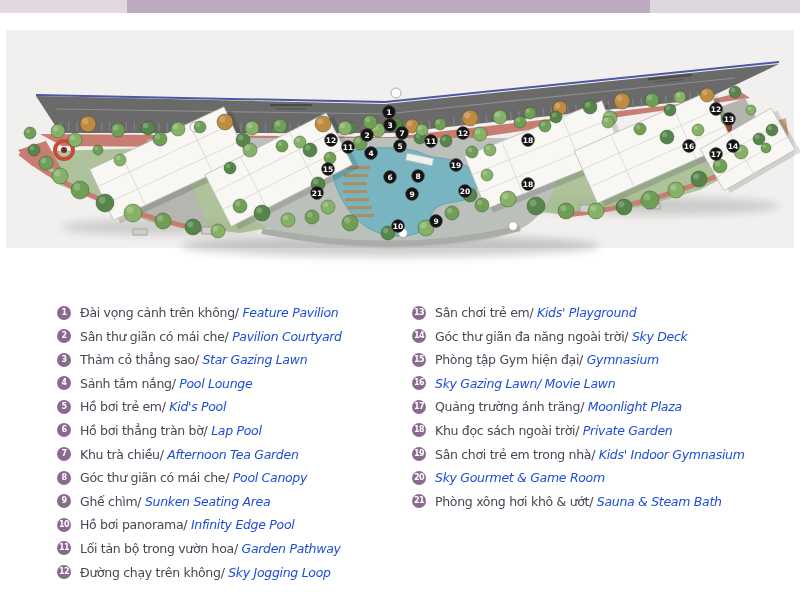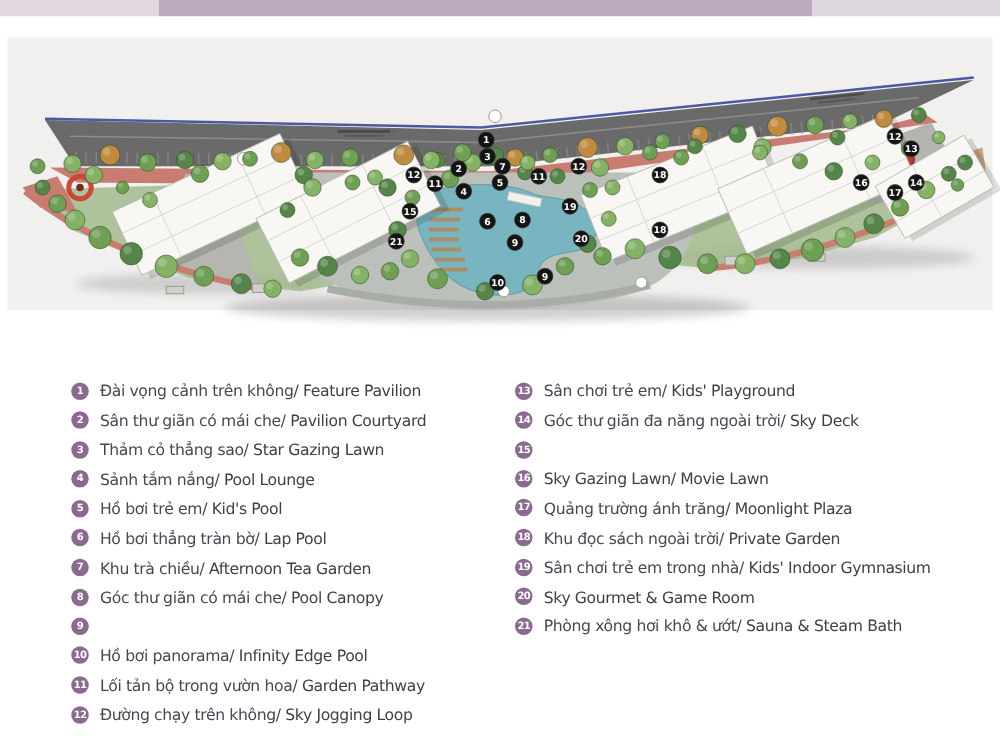--- a/index.html
+++ b/index.html
@@ -21,21 +21,21 @@
   .legend-col.col1{left:412px;}
   .lrow{margin-bottom:8.6px;display:flex;align-items:flex-start;min-height:14.6px;}
   .lnum{
     flex:0 0 14px;width:14px;height:14px;border-radius:50%;
     background:#8a6b8f;color:#ffffff;font-size:8px;font-weight:bold;
     text-align:center;line-height:14px;margin-right:9px;margin-top:0.5px;
     letter-spacing:-0.5px;
   }
   .ltxt{font-size:12.5px;line-height:15px;color:#4b4453;letter-spacing:-0.3px;}
   .lvi{color:#4b4453;}
-  .len{color:#404040;text-align:center;}
+  .len{color:#1d4ed8;font-style:italic;text-align:center;}
   .len.block{display:block;}
 </style>
 </head>
 <body>
 
 <div class="top-bar">
   <div class="seg-l"></div>
   <div class="seg-c"></div>
   <div class="seg-r"></div>
 </div>
@@ -425,20 +425,21 @@
     <div class="lrow">
       <span class="lnum">7</span>
       <span class="ltxt"><span class="lvi">Khu trà chiều/ </span><span class="len">Afternoon Tea Garden</span></span>
     </div>
     <div class="lrow">
       <span class="lnum">8</span>
       <span class="ltxt"><span class="lvi">Góc thư giãn có mái che/ </span><span class="len">Pool Canopy</span></span>
     </div>
     <div class="lrow">
       <span class="lnum">9</span>
+      <span class="ltxt"><span class="lvi">Ghế chìm/ </span><span class="len">Sunken Seating Area</span></span>
     </div>
     <div class="lrow">
       <span class="lnum">10</span>
       <span class="ltxt"><span class="lvi">Hồ bơi panorama/ </span><span class="len">Infinity Edge Pool</span></span>
     </div>
     <div class="lrow">
       <span class="lnum">11</span>
       <span class="ltxt"><span class="lvi">Lối tản bộ trong vườn hoa/ </span><span class="len">Garden Pathway</span></span>
     </div>
     <div class="lrow">
@@ -450,20 +451,21 @@
     <div class="lrow">
       <span class="lnum">13</span>
       <span class="ltxt"><span class="lvi">Sân chơi trẻ em/ </span><span class="len">Kids' Playground</span></span>
     </div>
     <div class="lrow">
       <span class="lnum">14</span>
       <span class="ltxt"><span class="lvi">Góc thư giãn đa năng ngoài trời/ </span><span class="len">Sky Deck</span></span>
     </div>
     <div class="lrow">
       <span class="lnum">15</span>
+      <span class="ltxt"><span class="lvi">Phòng tập Gym hiện đại/ </span><span class="len">Gymnasium</span></span>
     </div>
     <div class="lrow">
       <span class="lnum">16</span>
       <span class="ltxt"><span class="len block">Sky Gazing Lawn/ Movie Lawn</span></span>
     </div>
     <div class="lrow">
       <span class="lnum">17</span>
       <span class="ltxt"><span class="lvi">Quảng trường ánh trăng/ </span><span class="len">Moonlight Plaza</span></span>
     </div>
     <div class="lrow">

